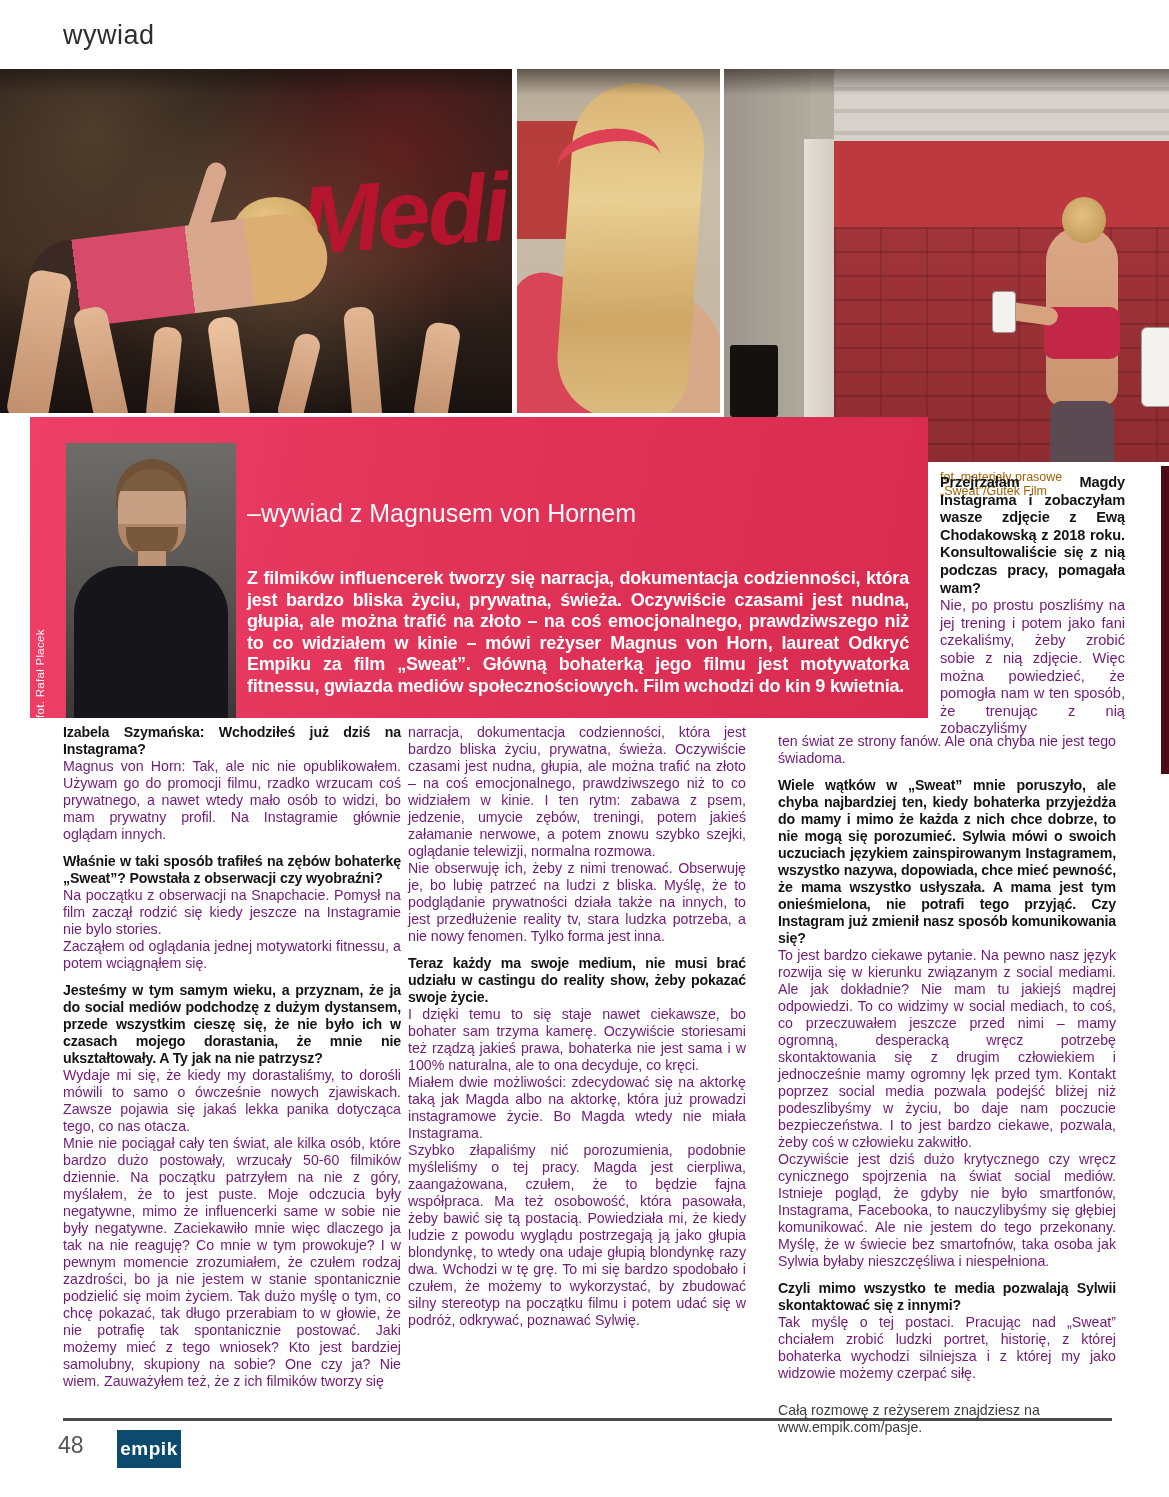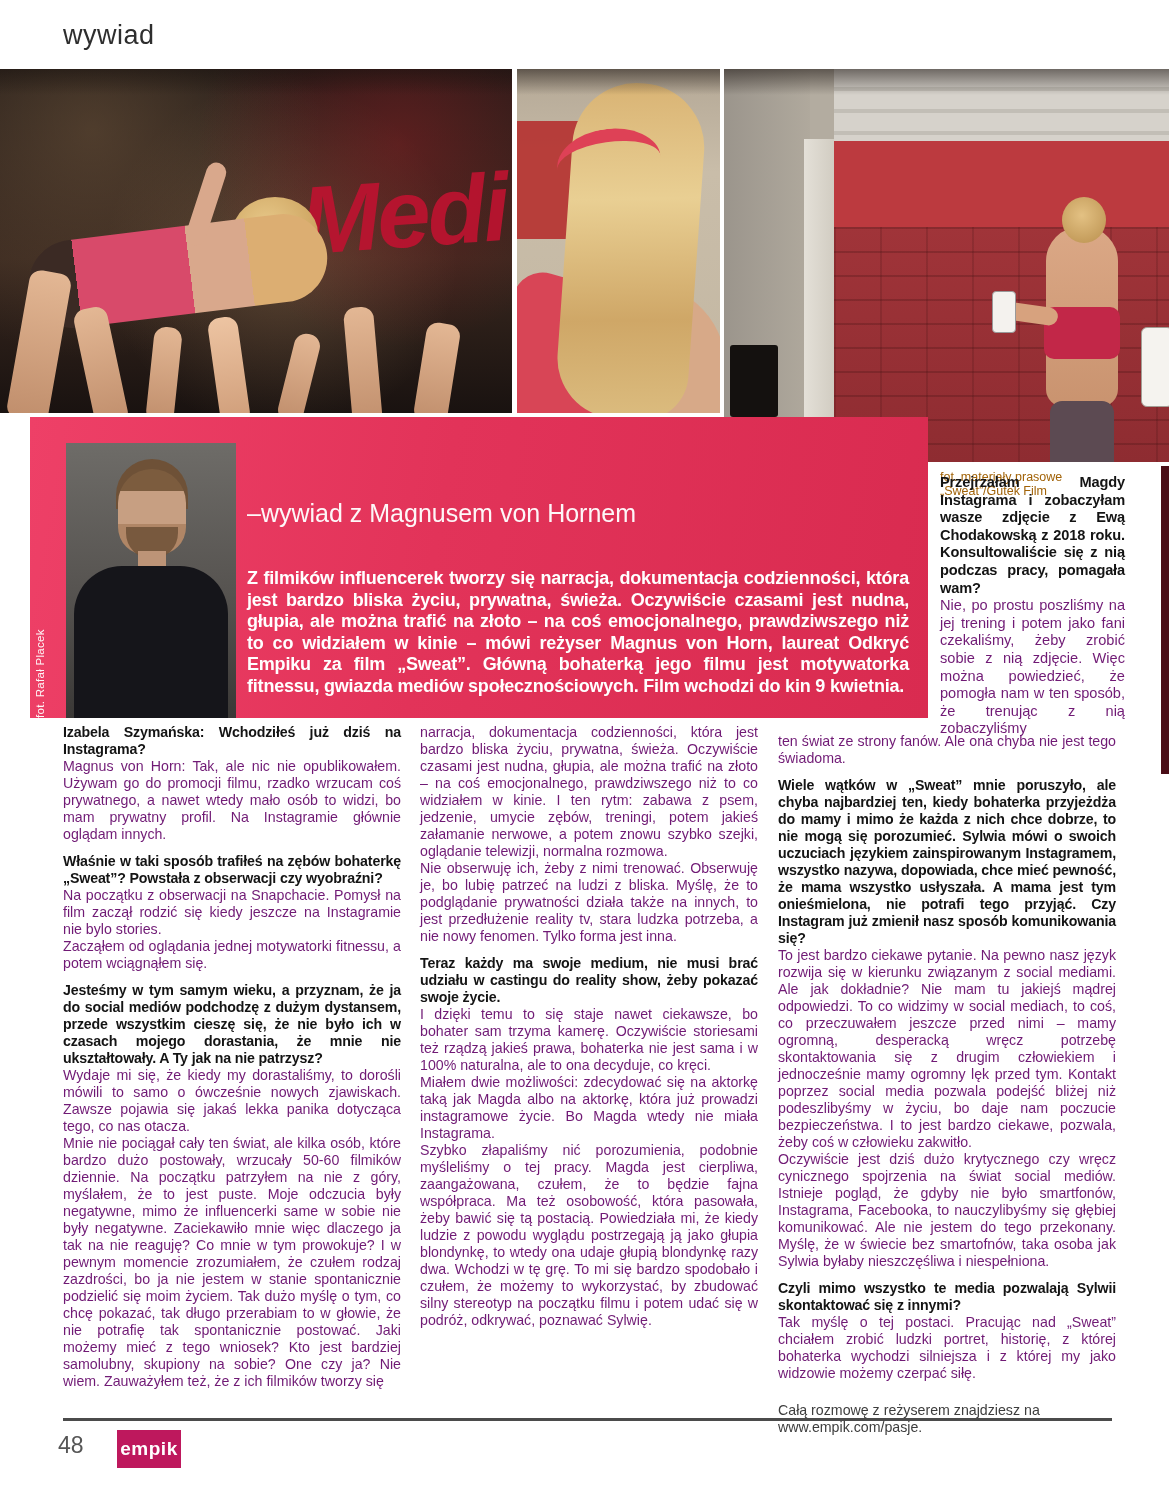--- a/index.html
+++ b/index.html
@@ -98,32 +98,32 @@
   
   .photo-credit{position:absolute;left:940px;top:470px;width:200px;font-size:12.5px;color:#a16207;}
   .sidebar-col{position:absolute;left:940px;top:474px;width:185px;font-size:14.6px;line-height:17.6px;text-align:justify;}
 
   
   .edge-bar{position:absolute;left:1161px;top:466px;width:8px;height:308px;background:#4a0d16;}
 
   
   .body-col{position:absolute;width:338px;font-size:14.2px;line-height:17px;text-align:justify;}
   .col1{left:63px;top:724px;}
-  .col2{left:420px;top:724px;}
+  .col2{left:408px;top:724px;}
   .col3{left:778px;top:733px;}
   .body-col p, .sidebar-col p{margin:0;}
   p.q{font-weight:bold;color:#141414;margin-top:10px;letter-spacing:-.15px;}
   p.a{color:#701a75;}
   p.outro{color:#3d3d3d;margin-top:20px;text-align:left;}
   .body-col p:first-child, .sidebar-col p:first-child{margin-top:0;}
 
   
   .footer-rule{position:absolute;left:63px;top:1418px;width:1049px;height:3px;background:#4b4b4b;}
   .page-number{position:absolute;left:58px;top:1432px;font-size:23px;color:#555555;}
-  .empik-logo{position:absolute;left:117px;top:1430px;width:64px;height:38px;background:#be185d;
+  .empik-logo{position:absolute;left:117px;top:1430px;width:64px;height:38px;background:#0c4a6e;
     color:#ffffff;font-weight:bold;font-size:19px;display:flex;align-items:center;justify-content:center;
     letter-spacing:.5px;}
 </style>
 </head>
 <body>
 
 <div class="page">
 
   <div class="section-label">wywiad</div>
 

